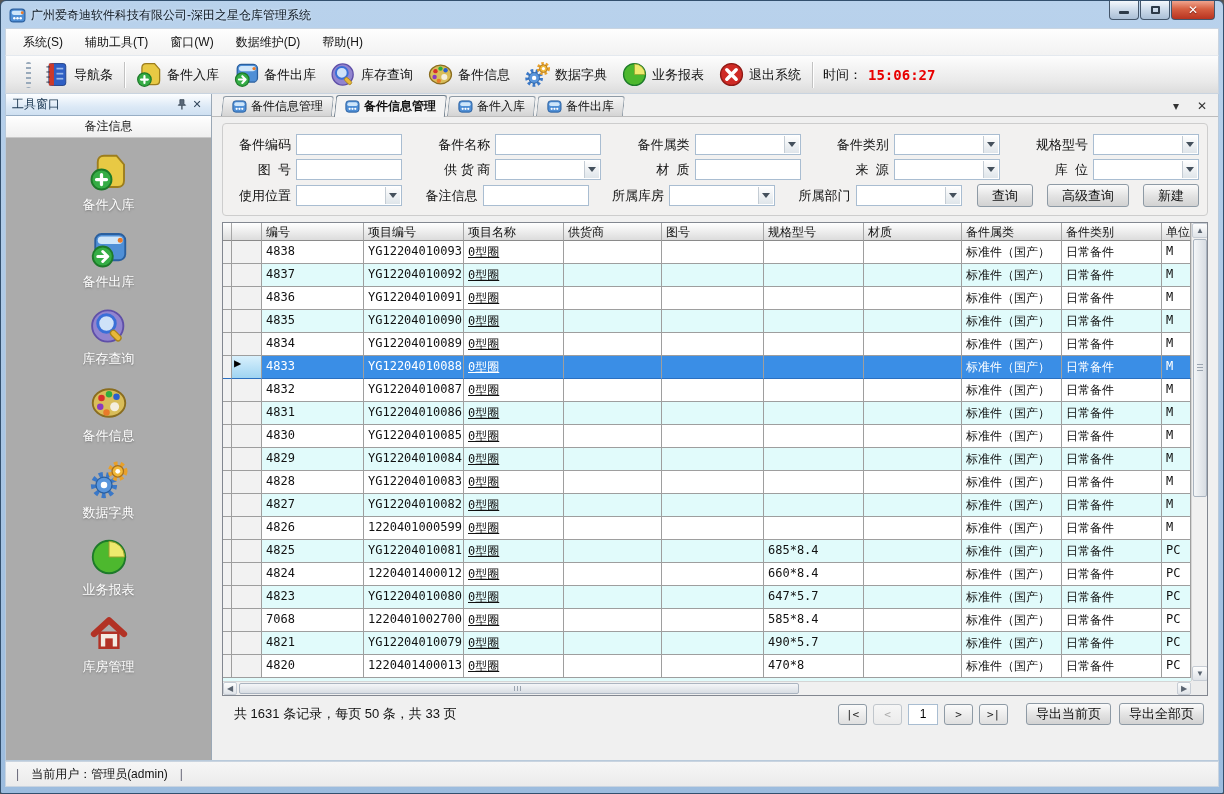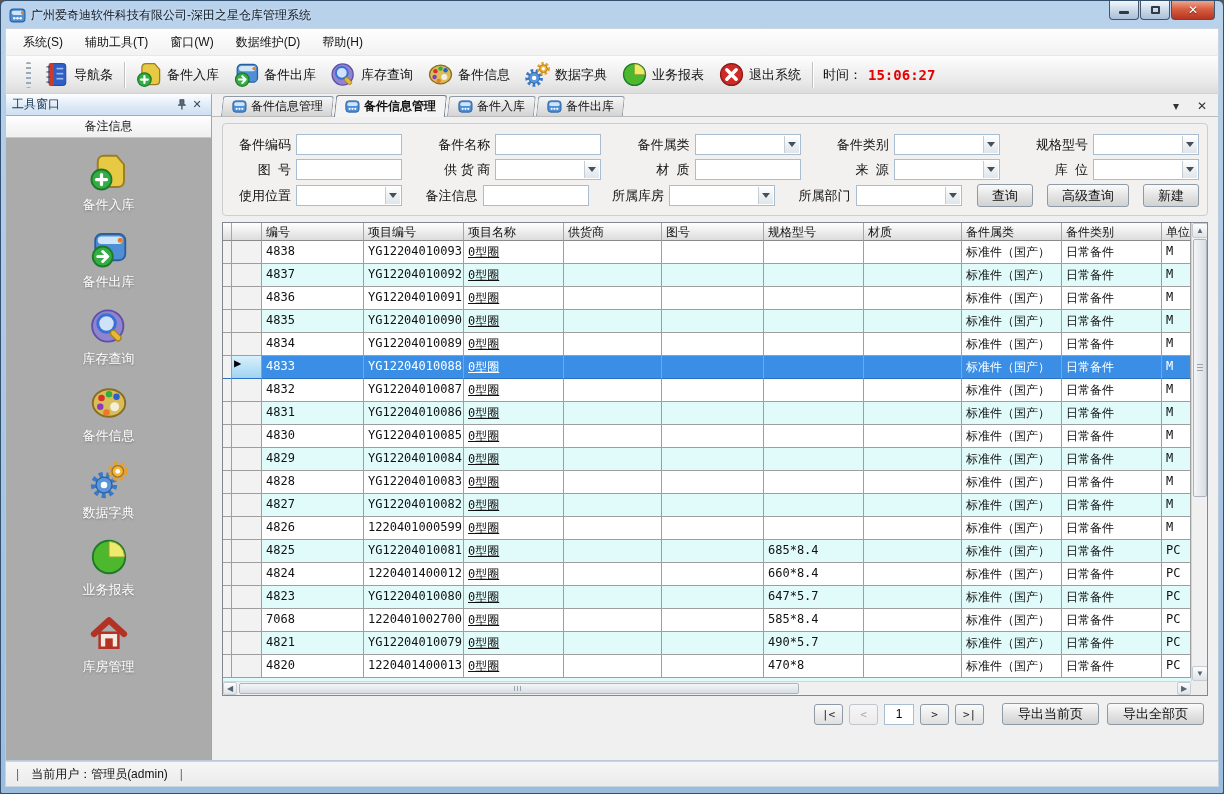--- a/index.html
+++ b/index.html
@@ -87,21 +87,21 @@
   .hscroll .right{position:absolute;right:0;top:0;}
   .sc-corner{position:absolute;right:0;bottom:0;width:16px;height:14px;background:#ececec;}
   
   .pagebar{height:36px;display:flex;align-items:center;padding:0 4px;}
   .pg-summary{font-size:13px;margin-left:8px;}
   .pg-right{margin-left:auto;display:flex;align-items:center;gap:6px;}
   .pg-btn{width:29px;height:21px;border:1px solid #8e9aa5;border-radius:3px;background:linear-gradient(#fbfbfb,#dfdfdf);display:flex;align-items:center;justify-content:center;font-size:11px;color:#222;cursor:default;font-family:"DejaVu Sans Mono",monospace;}
   .pg-btn.disabled{color:#aaa;border-color:#c0c6cc;background:linear-gradient(#f6f6f6,#ebebeb);}
   .pg-page{width:30px;height:21px;border:1px solid #a9bdd1;background:#fff;text-align:center;font:12px "Liberation Sans",sans-serif;}
   .pg-export{margin-left:12px;display:flex;gap:8px;}
-  .pg-export .btn{height:22px;padding:0 15px;}
+  .pg-export .btn{height:22px;padding:0 9px;}
   
   .statusbar{height:26px;background:linear-gradient(#f6f6f6,#ebebeb);border:1px solid #c9d4e0;display:flex;align-items:center;padding:0 10px;gap:12px;}
   .sb-sep{color:#667;}
   .icon{display:inline-flex;line-height:0;}
 </style>
 </head>
 <body>
 
 <div class="window">
   <div class="titlebar">
@@ -797,20 +797,21 @@
           </div>
           <div class="hscroll">
             <div class="sc-arrow">◀</div>
             <div class="hthumb"></div>
             <div class="sc-arrow right">▶</div>
           </div>
           <div class="sc-corner"></div>
         </div>
 
         <div class="pagebar">
+          <span class="pg-summary">共 1631 条记录，每页 50 条，共 33 页</span>
           <div class="pg-right">
             <div class="pg-btn">|&lt;</div>
             <div class="pg-btn disabled">&lt;</div>
             <input class="pg-page" value="1" style="">
             <div class="pg-btn">&gt;</div>
             <div class="pg-btn">&gt;|</div>
             <div class="pg-export">
               <div class="btn">导出当前页</div>
               <div class="btn">导出全部页</div>
             </div>

